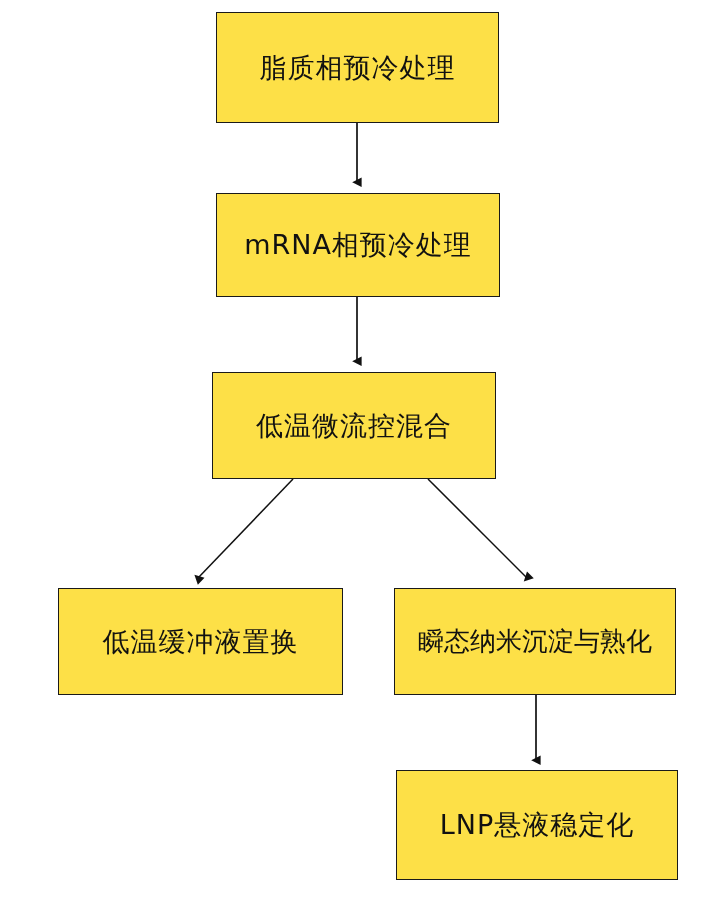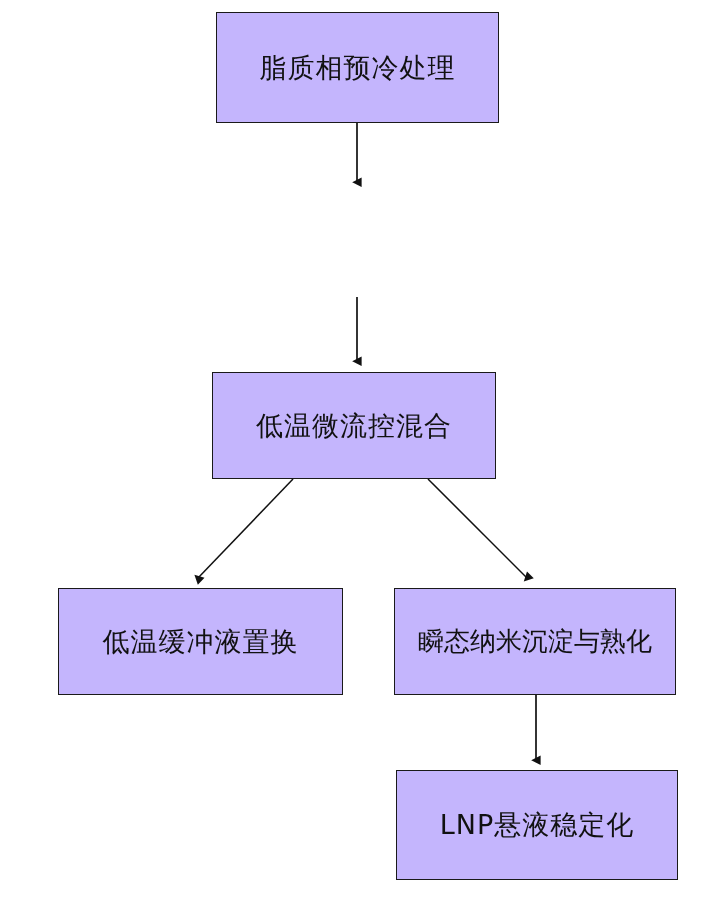--- a/index.html
+++ b/index.html
@@ -21,21 +21,21 @@
     position: absolute;
     left: 0;
     top: 0;
     width: 722px;
     height: 901px;
   }
   .node {
     position: absolute;
     box-sizing: border-box;
     border: 1.6px solid #1a1a1a;
-    background: #c4b5fd;
+    background: #fde047;
     display: flex;
     align-items: center;
     justify-content: center;
     text-align: center;
     color: #000000;
     z-index: 2;
   }
   .node-label {
     font-size: 27px;
     line-height: 1.1;
@@ -83,20 +83,23 @@
 
     <g>
       <line x1="536" y1="695" x2="536" y2="760" stroke="#111111" stroke-width="1.7" marker-end="url(#arrowhead)"></line>
     </g>
   </svg>
 
   <div class="node" id="node-lipid">
     <span class="node-label">脂质相预冷处理</span>
   </div>
 
+  <div class="node" id="node-mrna">
+    <span class="node-label">mRNA相预冷处理</span>
+  </div>
 
   <div class="node" id="node-mixing">
     <span class="node-label">低温微流控混合</span>
   </div>
 
   <div class="node" id="node-buffer">
     <span class="node-label">低温缓冲液置换</span>
   </div>
 
   <div class="node" id="node-nano">

